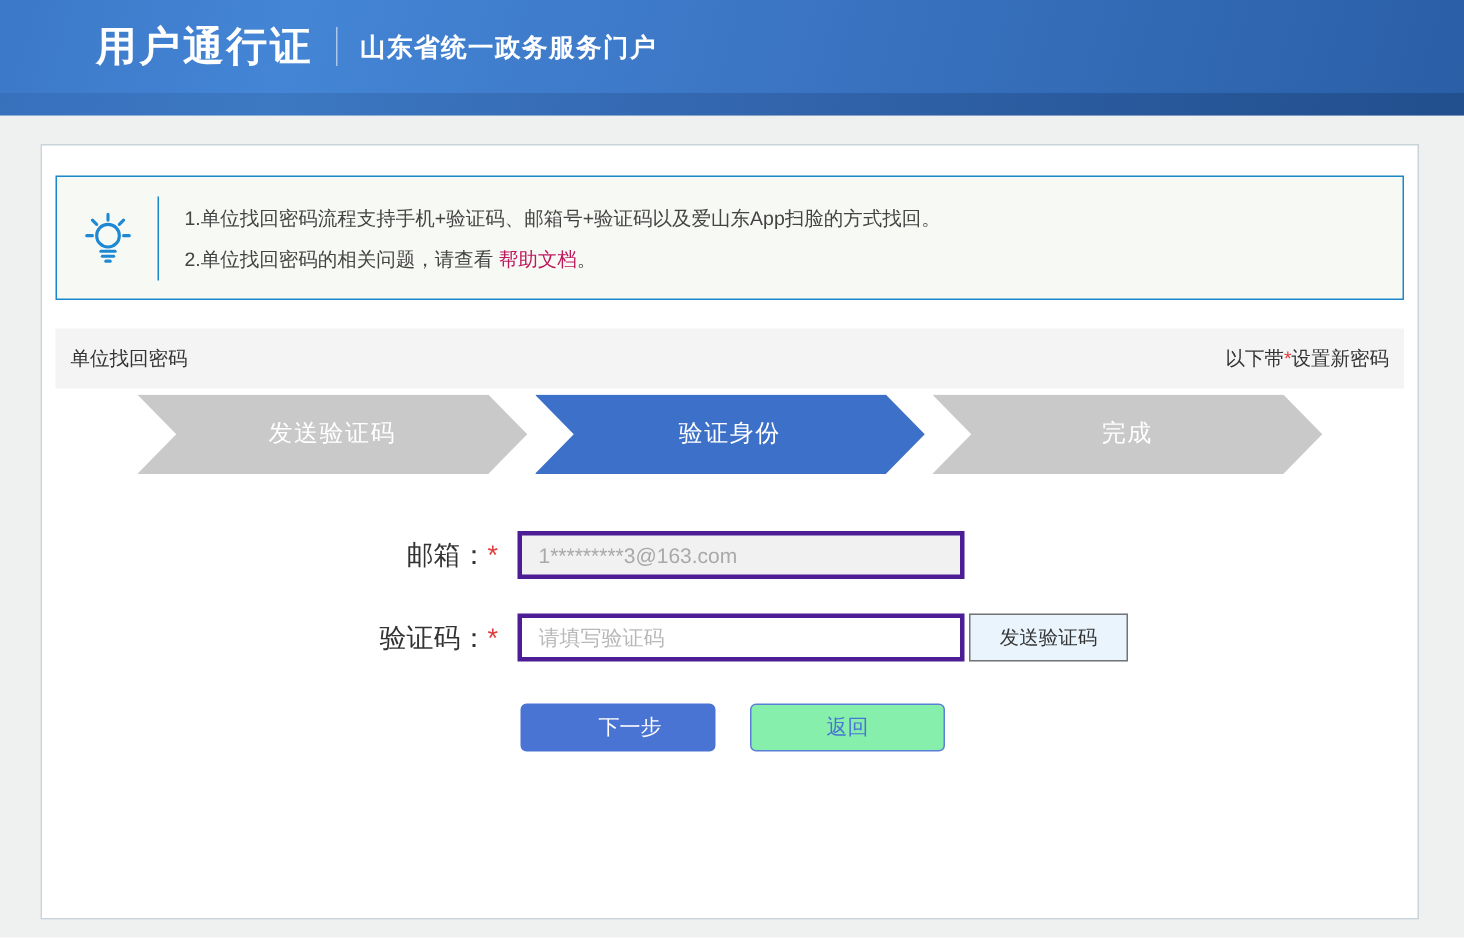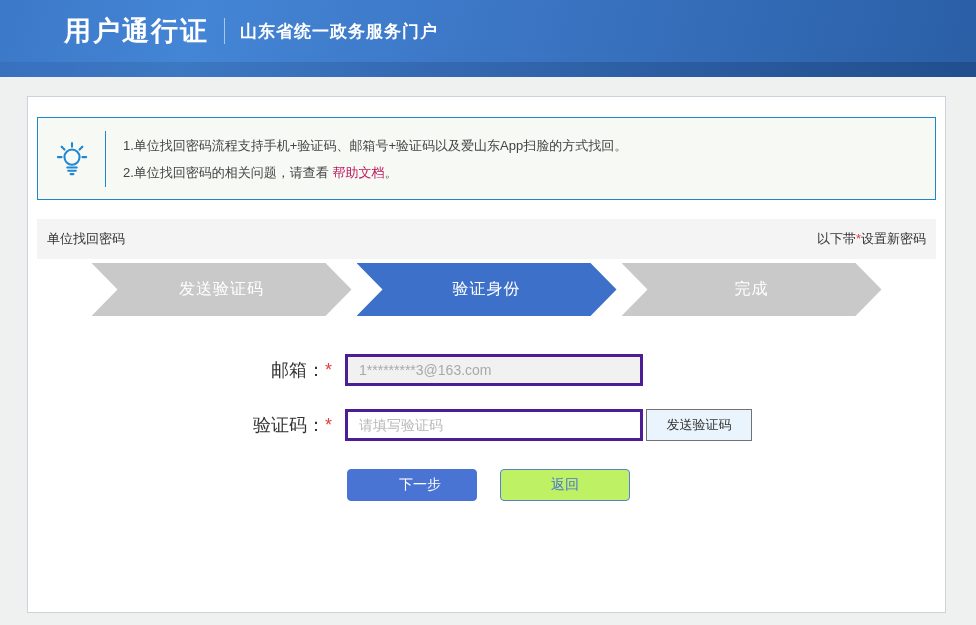--- a/index.html
+++ b/index.html
@@ -111,21 +111,21 @@
   
   .actions { display:flex; margin-top:28px; margin-left:310px; }
   .btn {
     height:32px; width:130px;
     border-radius:4px;
     font-size:14px;
     cursor:pointer;
     font-family:"Liberation Sans", sans-serif;
   }
   .btn-primary { background:#4a74d4; border:1px solid #4a74d4; color:#fff;padding-left:16px; }
-  .btn-secondary { background:#bef264; border:1px solid #5b7fd6; color:#4a74d4; margin-left:23px; }
+  .btn-secondary { background:#86efac; border:1px solid #5b7fd6; color:#4a74d4; margin-left:23px; }
 </style>
 </head>
 <body>
 
 <div class="header">
   <div class="header-inner">
     <span class="brand">用户通行证</span>
     <span class="brand-divider"></span>
     <span class="portal">山东省统一政务服务门户</span>
   </div>

